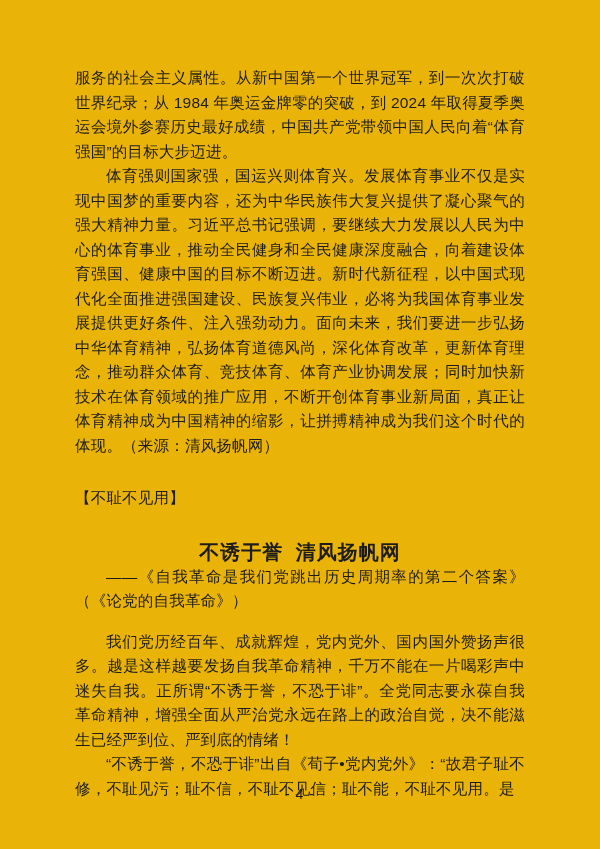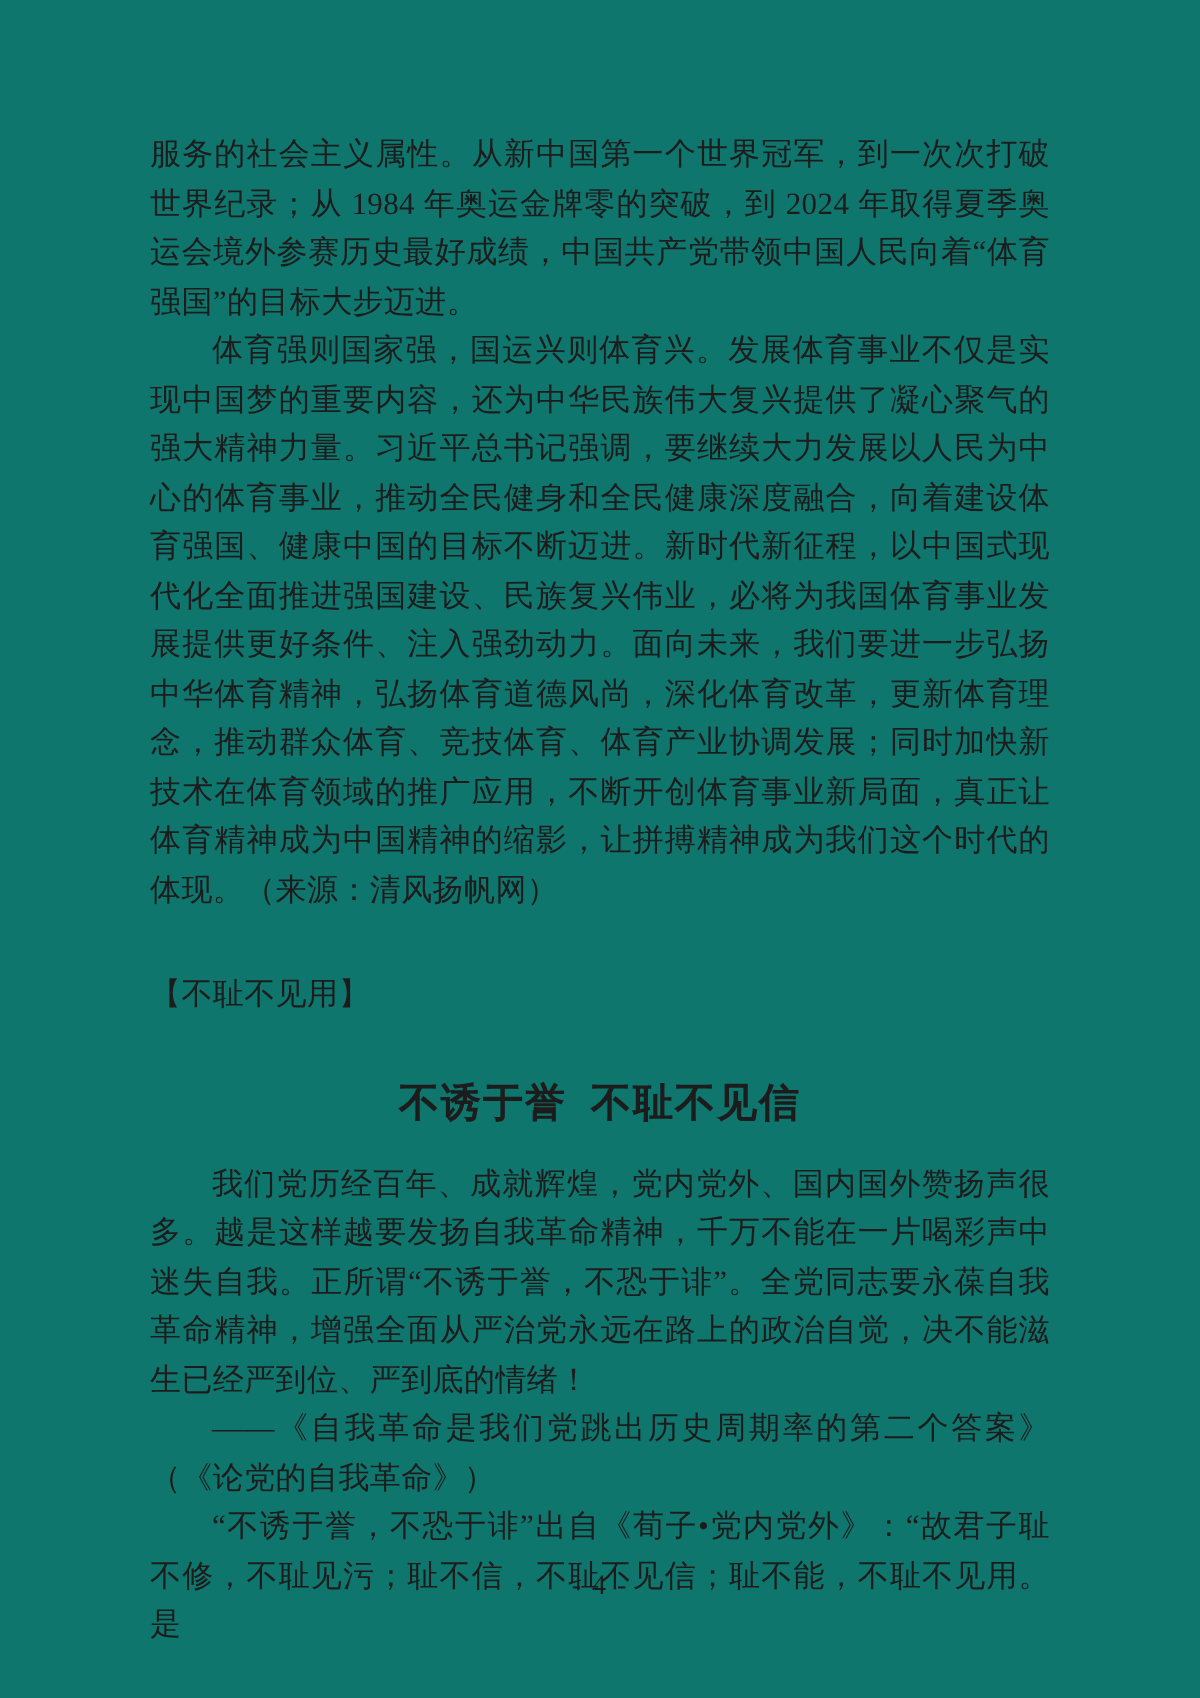--- a/index.html
+++ b/index.html
@@ -4,23 +4,23 @@
 <style>
   html, body {
     margin: 0;
     padding: 0;
     background: #ffffff;
   }
   .page {
     position: relative;
     width: 600px;
     height: 849px;
-    background: #0f766e;
+    background: #eab308;
     overflow: hidden;
-    font-family: Liberation Serif, serif;
+    font-family: Liberation Sans, sans-serif;
     color: #1c1c1c;
   }
   .content {
     position: absolute;
     left: 75px;
     top: 66px;
     width: 450px;
     font-size: 15.5px;
     line-height: 24.5px;
     text-align: justify;
@@ -62,19 +62,19 @@
   }
 </style>
 </head>
 <body>
 
 <div class="page">
   <div class="content">
     <p>服务的社会主义属性。从新中国第一个世界冠军，到一次次打破世界纪录；从 1984 年奥运金牌零的突破，到 2024 年取得夏季奥运会境外参赛历史最好成绩，中国共产党带领中国人民向着“体育强国”的目标大步迈进。</p>
     <p class="indent">体育强则国家强，国运兴则体育兴。发展体育事业不仅是实现中国梦的重要内容，还为中华民族伟大复兴提供了凝心聚气的强大精神力量。习近平总书记强调，要继续大力发展以人民为中心的体育事业，推动全民健身和全民健康深度融合，向着建设体育强国、健康中国的目标不断迈进。新时代新征程，以中国式现代化全面推进强国建设、民族复兴伟业，必将为我国体育事业发展提供更好条件、注入强劲动力。面向未来，我们要进一步弘扬中华体育精神，弘扬体育道德风尚，深化体育改革，更新体育理念，推动群众体育、竞技体育、体育产业协调发展；同时加快新技术在体育领域的推广应用，不断开创体育事业新局面，真正让体育精神成为中国精神的缩影，让拼搏精神成为我们这个时代的体现。（来源：清风扬帆网）</p>
     <p class="section-label">【不耻不见用】</p>
-    <p class="article-title">不诱于誉 不耻不见信</p>
+    <p class="article-title">不诱于誉 清风扬帆网</p>
+    <p class="indent">——《自我革命是我们党跳出历史周期率的第二个答案》（《论党的自我革命》）</p>
     <p class="indent article-first">我们党历经百年、成就辉煌，党内党外、国内国外赞扬声很多。越是这样越要发扬自我革命精神，千万不能在一片喝彩声中迷失自我。正所谓“不诱于誉，不恐于诽”。全党同志要永葆自我革命精神，增强全面从严治党永远在路上的政治自觉，决不能滋生已经严到位、严到底的情绪！</p>
-    <p class="indent">——《自我革命是我们党跳出历史周期率的第二个答案》（《论党的自我革命》）</p>
     <p class="indent">“不诱于誉，不恐于诽”出自《荀子•党内党外》：“故君子耻不修，不耻见污；耻不信，不耻不见信；耻不能，不耻不见用。是</p>
   </div>
   <div class="page-number">- 4 -</div>
 </div>
 
 </body></html>

